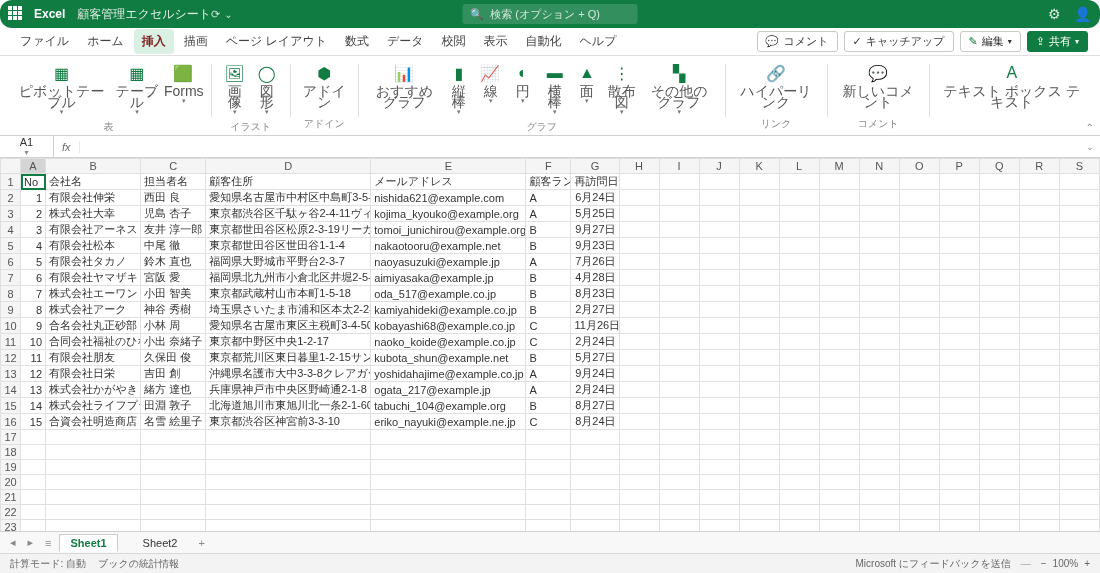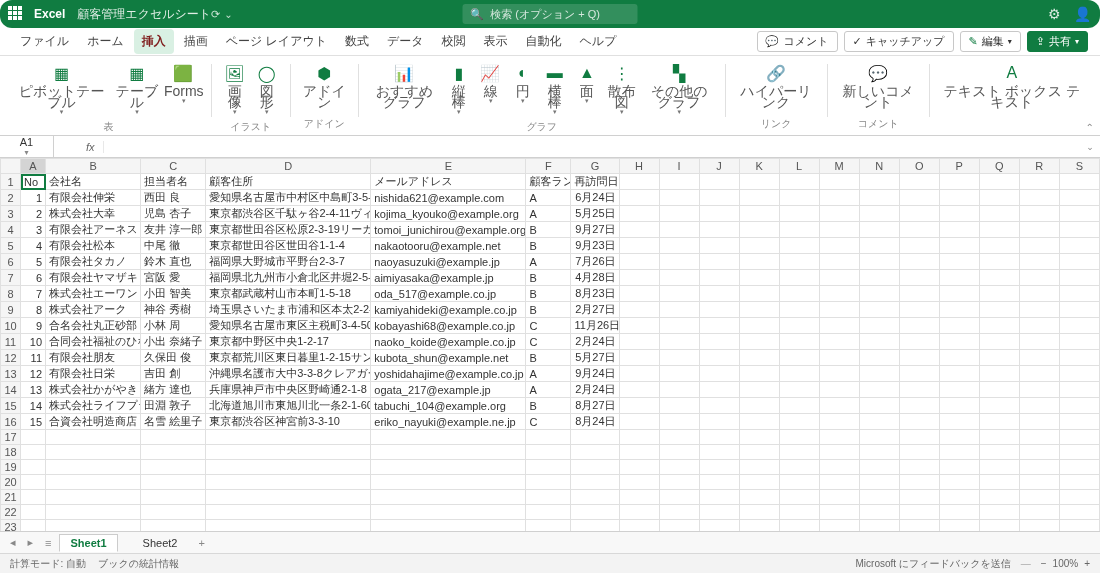--- a/index.html
+++ b/index.html
@@ -35,21 +35,21 @@
 .ribitem .lbl { font-size: 14px; color: #555; text-align: center; line-height: 11px; margin-top: 2px; }
 .ribitem .chev { font-size: 7px; color: #777; }
 .ribgroup .gname { font-size: 10px; color: #888; text-align: center; padding: 2px 0; }
 .ribsep { width: 1px; background: #e0e0e0; margin: 6px 2px 18px; }
 .ribcollapse { position: absolute; right: 6px; bottom: 2px; font-size: 10px; color: #888; }
 
 
 .formulabar { height: 22px; display: flex; align-items: center; border-bottom: 1px solid #d0d0d0; font-size: 11px; }
 .namebox { width: 54px; border-right: 1px solid #d0d0d0; padding: 0 6px; display: flex; align-items: center; justify-content: space-between; flex-direction: column; }
 .namebox .chev { font-size: 8px; color: #888; }
-.fxlabel { padding: 0 8px; font-style: italic; color: #666; border-right: 1px solid #e8e8e8; margin-left: 24px; }
+.fxlabel { padding: 0 8px; font-style: italic; color: #666; border-right: 1px solid #e8e8e8; }
 .formulainput { flex: 1; padding: 0 6px; }
 .fbchev { width: 20px; text-align: center; color: #888; font-size: 9px; }
 
 
 .gridwrap { flex: 1; display: flex; overflow: hidden; position: relative; }
 .grid { flex: 1; overflow: hidden; }
 table.sheet { border-collapse: collapse; table-layout: fixed; width: 1100px; }
 table.sheet th, table.sheet td { border: 1px solid #e0e0e0; height: 15px; font-size: 11px; padding: 0 3px; overflow: hidden; white-space: nowrap; }
 table.sheet th { background: #f5f5f5; font-weight: normal; color: #555; text-align: center; position: sticky; }
 table.sheet .rowhdr { background: #f5f5f5; text-align: center; color: #555; width: 20px; }

